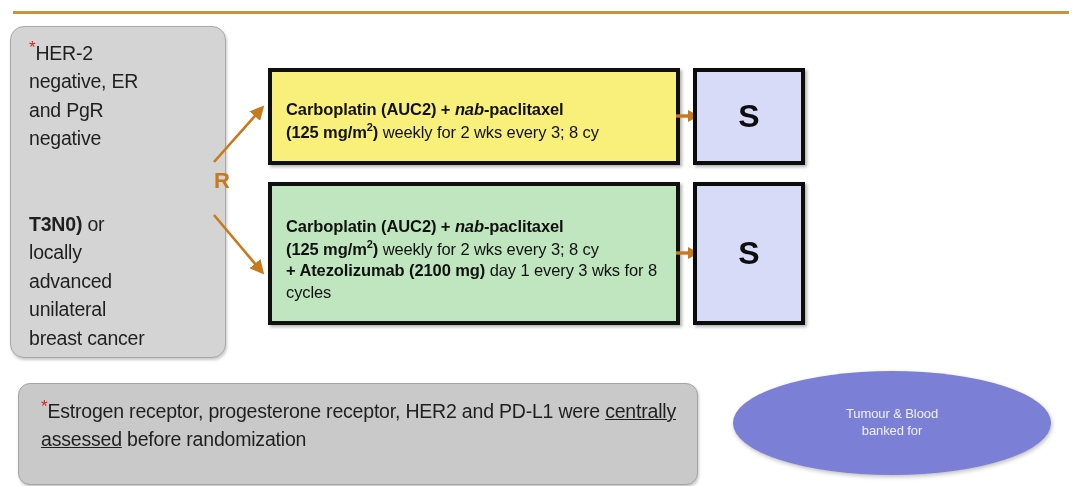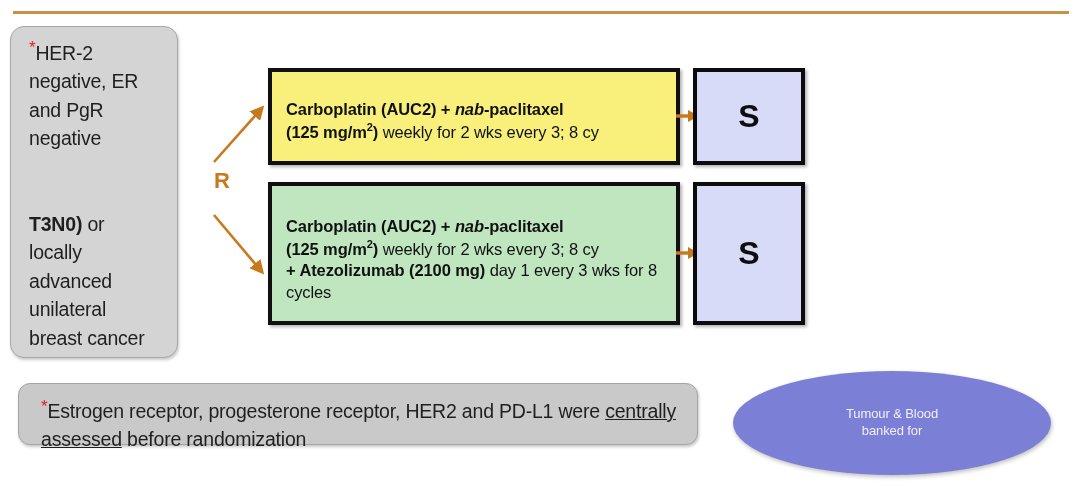--- a/index.html
+++ b/index.html
@@ -24,21 +24,21 @@
     width: 1056px;
     height: 3px;
     background: #c69344;
   }
 
   
   #eligibility-panel {
     position: absolute;
     left: 10px;
     top: 26px;
-    width: 168px;
+    width: 216px;
     height: 332px;
     background: #d4d4d4;
     border: 1px solid #a8a8a8;
     border-radius: 14px;
     box-sizing: border-box;
     box-shadow: 1px 2px 3px rgba(0,0,0,0.22);
   }
   #eligibility-text {
     position: absolute;
     left: 18px;
@@ -152,21 +152,21 @@
     font-weight: bold;
     color: #0d0d0d;
   }
 
   
   #footnote-panel {
     position: absolute;
     left: 18px;
     top: 383px;
     width: 680px;
-    height: 62px;
+    height: 102px;
     background: #c9c9c9;
     border: 1px solid #a5a5a5;
     border-radius: 12px;
     box-sizing: border-box;
     box-shadow: 1px 2px 3px rgba(0,0,0,0.22);
   }
   #footnote-text {
     position: absolute;
     left: 22px;
     top: 14px;

